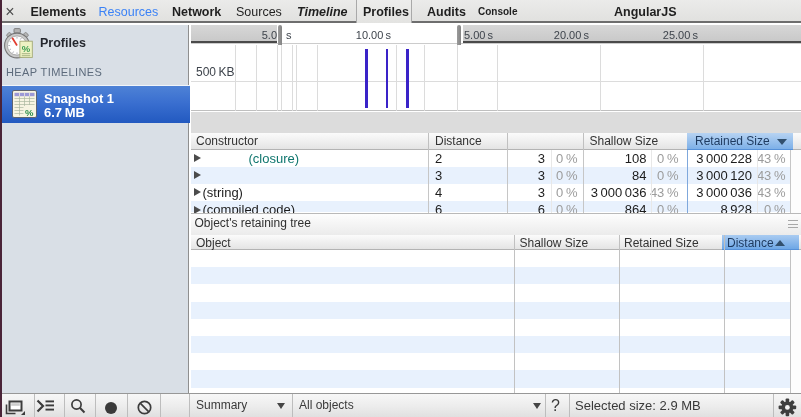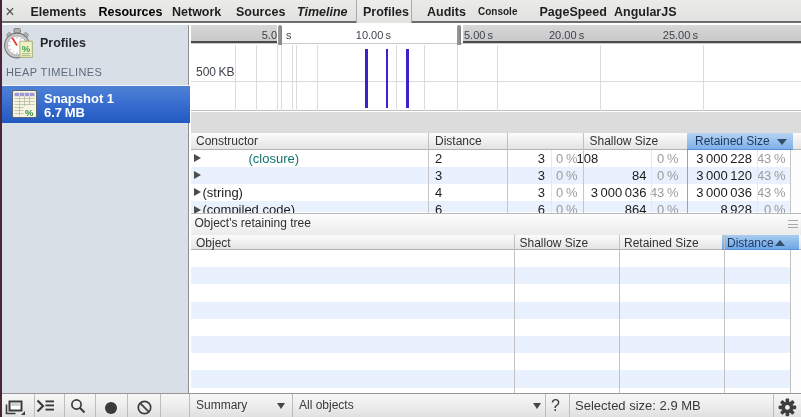--- a/index.html
+++ b/index.html
@@ -3,28 +3,27 @@
 html,body{margin:0;padding:0;}
 body{width:801px;height:417px;overflow:hidden;background:#fff;font-family:"Liberation Sans",sans-serif;-webkit-font-smoothing:antialiased;}
 #root{position:relative;width:801px;height:417px;}
 div{box-sizing:border-box;}
 </style></head><body>
 <div id="root">
 <div style="position:absolute;left:0;top:0;width:801px;height:23px;background:linear-gradient(#ebebea,#e1e1df);border-bottom:2px solid #6e6e6e;"></div>
 <div style="position:absolute;left:356px;top:0;width:56px;height:23px;background:linear-gradient(#ededec,#e3e3e1);border-left:1px solid #a9a9a9;border-right:1px solid #a9a9a9;"></div>
 <div style="position:absolute;left:2px;top:0px;width:16px;height:23px;font-size:16px;color:#4c4c4c;line-height:23px;text-align:center;">×</div>
 <div style="position:absolute;left:30.5px;top:0;height:23px;line-height:24px;font-size:12.5px;font-weight:bold;color:#1f1f1f;">Elements</div>
-<div style="position:absolute;left:98.5px;top:0;height:35px;line-height:24px;font-size:12.5px;font-weight:bold;color:#000000;">Resources</div>
+<div style="position:absolute;left:98.5px;top:0;height:35px;line-height:24px;font-size:12.5px;font-weight:normal;color:#3b82f6;">Resources</div>
 <div style="position:absolute;left:172px;top:0;height:23px;line-height:24px;font-size:12.5px;font-weight:bold;color:#1f1f1f;">Network</div>
-<div style="position:absolute;left:236px;top:0;height:23px;line-height:24px;font-size:12.5px;font-weight:bold;color:#1f1f1f;">Sources</div>
+<div style="position:absolute;left:236px;top:0;height:23px;line-height:24px;font-size:12.5px;font-weight:normal;color:#1f1f1f;">Sources</div>
 <div style="position:absolute;left:297px;top:0;height:23px;line-height:24px;font-size:12.5px;font-weight:bold;color:#1f1f1f;font-style:italic;">Timeline</div>
 <div style="position:absolute;left:363px;top:0;height:23px;line-height:24px;font-size:12.5px;font-weight:bold;color:#1f1f1f;">Profiles</div>
 <div style="position:absolute;left:427px;top:0;height:23px;line-height:24px;font-size:12.5px;font-weight:bold;color:#1f1f1f;">Audits</div>
 <div style="position:absolute;left:478px;top:0;height:23px;line-height:24px;font-size:10px;font-weight:bold;color:#1f1f1f;">Console</div>
-<div style="position:absolute;left:539.5px;top:0;height:23px;line-height:24px;font-size:12.5px;font-weight:bold;color:#1f1f1f;">PageSpeed</div>
 <div style="position:absolute;left:614px;top:0;height:23px;line-height:24px;font-size:12.5px;font-weight:bold;color:#1f1f1f;">AngularJS</div>
 <div style="position:absolute;left:0;top:25px;width:189px;height:368px;background:#d9dfe6;border-right:1px solid #8f8f8f;"></div>
 <svg width="30" height="33" viewBox="0 0 30 33" style="position:absolute;left:3px;top:28px">
 <rect x="11" y="0.6" width="6.4" height="4.4" rx="1" fill="#b3b3b3" stroke="#787878" stroke-width="0.9"></rect>
 <rect x="3.8" y="5.2" width="4.6" height="3.2" rx="1.2" fill="#b5b5b5" stroke="#808080" stroke-width="0.8" transform="rotate(-42 6 7)"></rect>
 <rect x="20.6" y="5.2" width="4.6" height="3.2" rx="1.2" fill="#b5b5b5" stroke="#808080" stroke-width="0.8" transform="rotate(42 23 7)"></rect>
 <circle cx="14" cy="17.5" r="12.4" fill="#c9c9c9" stroke="#767676" stroke-width="1.1"></circle>
 <circle cx="14" cy="17.5" r="9.6" fill="#fefefe" stroke="#989898" stroke-width="0.7"></circle>
 <g stroke="#a9a9b3" stroke-width="0.9">
         <line x1="14" y1="8.8" x2="14" y2="10.6"></line>
@@ -72,21 +71,21 @@
 </svg>
 <div style="position:absolute;left:44px;top:92px;font-size:13px;font-weight:bold;color:#fff;line-height:14px;">Snapshot 1</div>
 <div style="position:absolute;left:44px;top:106.5px;font-size:13px;font-weight:bold;color:#fff;line-height:12px;">6.7 MB</div>
 <div style="position:absolute;left:191px;top:25px;width:610px;height:19px;background:#fff;border-bottom:1px solid #ccc;"></div>
 <div style="position:absolute;left:191px;top:25px;width:86px;height:17.5px;background:linear-gradient(#d7d7d7,#c9c9c9);border-bottom:2.5px solid #4a4a4a;"></div>
 <div style="position:absolute;left:463px;top:25px;width:338px;height:17.5px;background:linear-gradient(#d7d7d7,#c9c9c9);border-bottom:2.5px solid #4a4a4a;"></div>
 <div style="position:absolute;left:237px;width:40px;text-align:right;top:27px;height:16px;line-height:16px;font-size:11px;color:#3e444c;">5.0</div>
 <div style="position:absolute;left:286px;top:27px;height:16px;line-height:16px;font-size:11px;color:#3e444c;">s</div>
 <div style="position:absolute;left:351px;width:40px;text-align:right;top:27px;height:16px;line-height:16px;font-size:11px;color:#3e444c;">10.00 s</div>
 <div style="position:absolute;left:464px;top:27px;height:16px;line-height:16px;font-size:11px;color:#3e444c;">5.00 s</div>
-<div style="position:absolute;left:549px;width:40px;top:27px;height:16px;line-height:16px;font-size:11px;color:#3e444c;">20.00 s</div>
+<div style="position:absolute;left:549px;width:40px;text-align:right;top:27px;height:16px;line-height:16px;font-size:11px;color:#3e444c;">20.00 s</div>
 <div style="position:absolute;left:658px;width:40px;text-align:right;top:27px;height:16px;line-height:16px;font-size:11px;color:#3e444c;">25.00 s</div>
 <div style="position:absolute;left:277.5px;top:25px;width:4.8px;height:21.5px;background:linear-gradient(90deg,#9b9b9b,#848484);border-radius:2.4px;"></div>
 <div style="position:absolute;left:456.5px;top:25px;width:4.8px;height:21.5px;background:linear-gradient(90deg,#9b9b9b,#848484);border-radius:2.4px;"></div>
 <div style="position:absolute;left:191px;top:45px;width:610px;height:65.5px;background:#fff;border-bottom:1px solid #bfbfbf;"></div>
 <div style="position:absolute;left:235px;top:45px;width:1px;height:65.5px;background:#dcdcdc;"></div>
 <div style="position:absolute;left:256px;top:45px;width:1px;height:65.5px;background:#dcdcdc;"></div>
 <div style="position:absolute;left:276.5px;top:45px;width:1px;height:65.5px;background:#dcdcdc;"></div>
 <div style="position:absolute;left:280.5px;top:45px;width:1px;height:65.5px;background:#dcdcdc;"></div>
 <div style="position:absolute;left:292px;top:45px;width:1px;height:65.5px;background:#dcdcdc;"></div>
 <div style="position:absolute;left:296px;top:45px;width:1px;height:65.5px;background:#dcdcdc;"></div>
@@ -113,21 +112,21 @@
 <div style="position:absolute;left:777px;top:139px;width:0;height:0;border-left:5px solid transparent;border-right:5px solid transparent;border-top:6px solid #32506e;"></div>
 <div style="position:absolute;left:191px;top:149.5px;width:610px;height:17.2px;background:#fff;"></div>
 <div style="position:absolute;left:191px;top:166.7px;width:610px;height:17.2px;background:#e8f1fd;"></div>
 <div style="position:absolute;left:191px;top:183.9px;width:610px;height:17.2px;background:#fff;"></div>
 <div style="position:absolute;left:191px;top:201.1px;width:610px;height:11.4px;background:#e8f1fd;"></div>
 <div style="position:absolute;left:194px;top:149.5px;width:0;height:0;border-top:4.5px solid transparent;border-bottom:4.5px solid transparent;border-left:7px solid #4c4c4c;margin-top:4.5px;"></div>
 <div style="position:absolute;left:202.5px;top:149.5px;color:#0f766e;height:17.2px;line-height:17.5px;font-size:13px;margin-left:46px;">(closure)</div>
 <div style="position:absolute;left:435px;top:149.5px;color:#1c1c1c;height:17.2px;line-height:17.5px;font-size:13px;">2</div>
 <div style="position:absolute;right:256px;top:149.5px;width:60px;text-align:right;color:#1c1c1c;height:17.2px;line-height:17.5px;font-size:13px;">3</div>
 <div style="position:absolute;right:223.5px;top:149.5px;width:40px;text-align:right;color:#9c9c9c;height:17.2px;line-height:17.5px;font-size:13px;">0 %</div>
-<div style="position:absolute;right:154.5px;top:149.5px;width:70px;text-align:left;color:#1c1c1c;height:17.2px;line-height:17.5px;font-size:13px;">108</div>
+<div style="position:absolute;right:154.5px;top:149.5px;width:70px;text-align:right;color:#1c1c1c;height:17.2px;line-height:17.5px;font-size:13px;">108</div>
 <div style="position:absolute;right:122.5px;top:149.5px;width:40px;text-align:right;color:#9c9c9c;height:17.2px;line-height:17.5px;font-size:13px;">0 %</div>
 <div style="position:absolute;right:49px;top:149.5px;width:70px;text-align:right;color:#1c1c1c;height:17.2px;line-height:17.5px;font-size:13px;">3 000 228</div>
 <div style="position:absolute;right:15.5px;top:149.5px;width:40px;text-align:right;color:#9c9c9c;height:17.2px;line-height:17.5px;font-size:13px;">43 %</div>
 <div style="position:absolute;left:194px;top:166.7px;width:0;height:0;border-top:4.5px solid transparent;border-bottom:4.5px solid transparent;border-left:7px solid #4c4c4c;margin-top:4.5px;"></div>
 <div style="position:absolute;left:435px;top:166.7px;color:#1c1c1c;height:17.2px;line-height:17.5px;font-size:13px;">3</div>
 <div style="position:absolute;right:256px;top:166.7px;width:60px;text-align:right;color:#1c1c1c;height:17.2px;line-height:17.5px;font-size:13px;">3</div>
 <div style="position:absolute;right:223.5px;top:166.7px;width:40px;text-align:right;color:#9c9c9c;height:17.2px;line-height:17.5px;font-size:13px;">0 %</div>
 <div style="position:absolute;right:154.5px;top:166.7px;width:70px;text-align:right;color:#1c1c1c;height:17.2px;line-height:17.5px;font-size:13px;">84</div>
 <div style="position:absolute;right:122.5px;top:166.7px;width:40px;text-align:right;color:#9c9c9c;height:17.2px;line-height:17.5px;font-size:13px;">0 %</div>
 <div style="position:absolute;right:49px;top:166.7px;width:70px;text-align:right;color:#1c1c1c;height:17.2px;line-height:17.5px;font-size:13px;">3 000 120</div>

